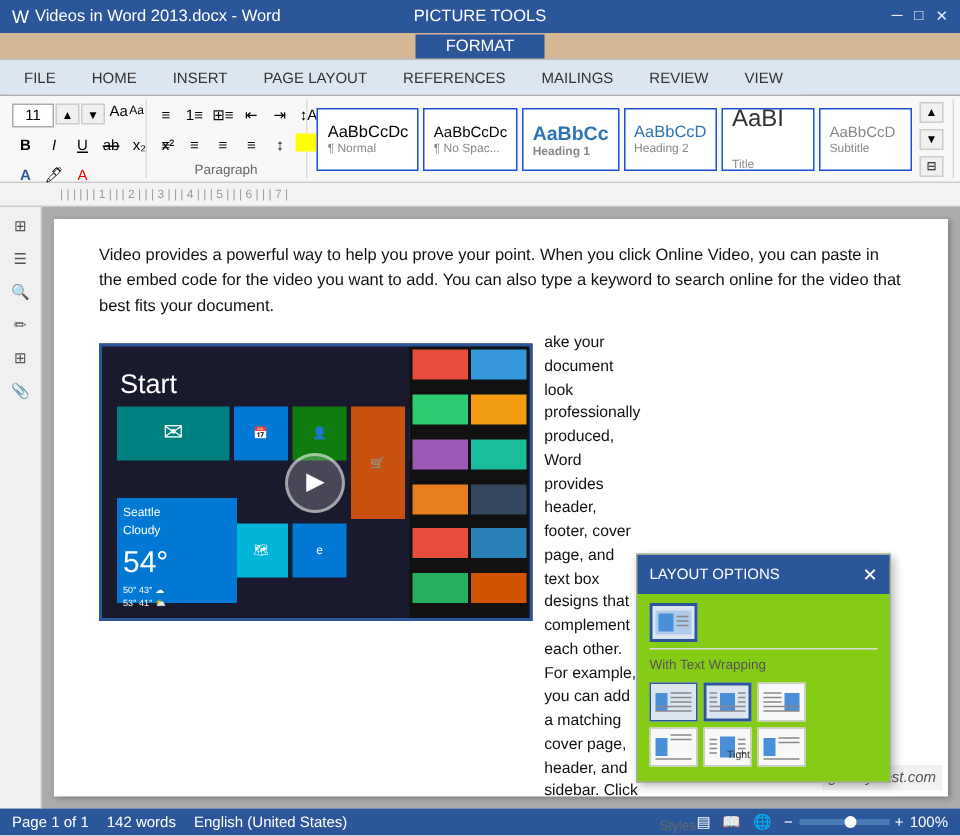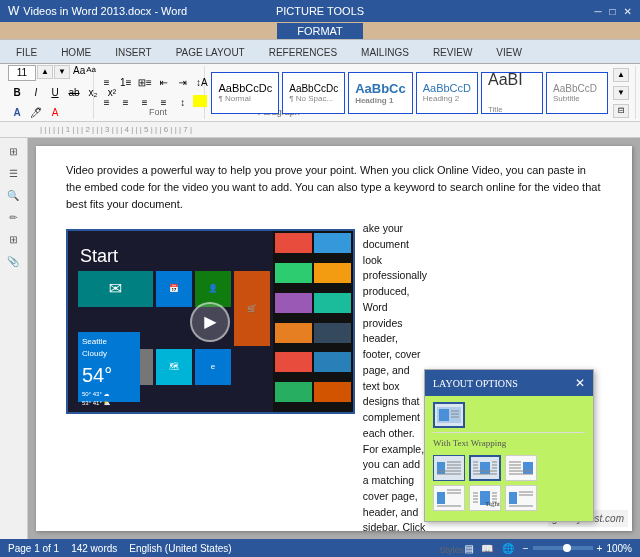--- a/index.html
+++ b/index.html
@@ -63,22 +63,22 @@
     .ribbon-toolbar {
       background: #f8f8f8;
       border-bottom: 1px solid #ccc;
       display: flex;
       align-items: stretch;
       height: 58px;
       padding: 2px 4px;
     }
     .ribbon-section {
       display: flex;
-      flex-direction: row;
-      align-items: center;
+      flex-direction: column;
+      align-items: flex-start;
       border-right: 1px solid #ddd;
       padding: 2px 4px;
       min-width: 40px;
     }
     .ribbon-section-label {
       font-size: 9px;
       color: #666;
       margin-top: auto;
       padding-top: 2px;
       padding-left: 28px;
@@ -224,21 +224,21 @@
     .tile.green { background: #107c10; }
     .tile.orange { background: #ca5010; }
     .tile.purple { background: #744da9; }
     .tile.cyan { background: #00b4d8; }
     .tile.gray { background: #767676; }
 
     .weather-tile {
       background: #0078d4;
       position: absolute;
       bottom: 10px; left: 10px;
-      width: 62px; height: 70px;
+      width: 80px; height: 70px;
       padding: 4px;
       color: white;
     }
     .weather-city { font-size: 8px; }
     .weather-temp { font-size: 20px; font-weight: 300; }
     .weather-desc { font-size: 7px; }
 
     .play-btn {
       position: absolute;
       top: 50%; left: 50%;
@@ -275,26 +275,25 @@
       padding: 2px;
     }
     .color-swatch { width: 100%; height: 20px; cursor: pointer; }
 
     
     .layout-options-panel {
       position: absolute;
       right: 8px;
       top: 148px;
       width: 170px;
-      background: #bef264;
+      background: #84cc16;
       border: 1px solid #aaa;
       box-shadow: 2px 2px 6px rgba(0,0,0,0.3);
       font-size: 10px;
       z-index: 10;
-      font-family: Liberation Serif, serif;
     }
     .layout-header {
       background: #2b579a;
       color: white;
       padding: 4px 8px;
       display: flex;
       justify-content: space-between;
       align-items: center;
       font-size: 10px;
     }

